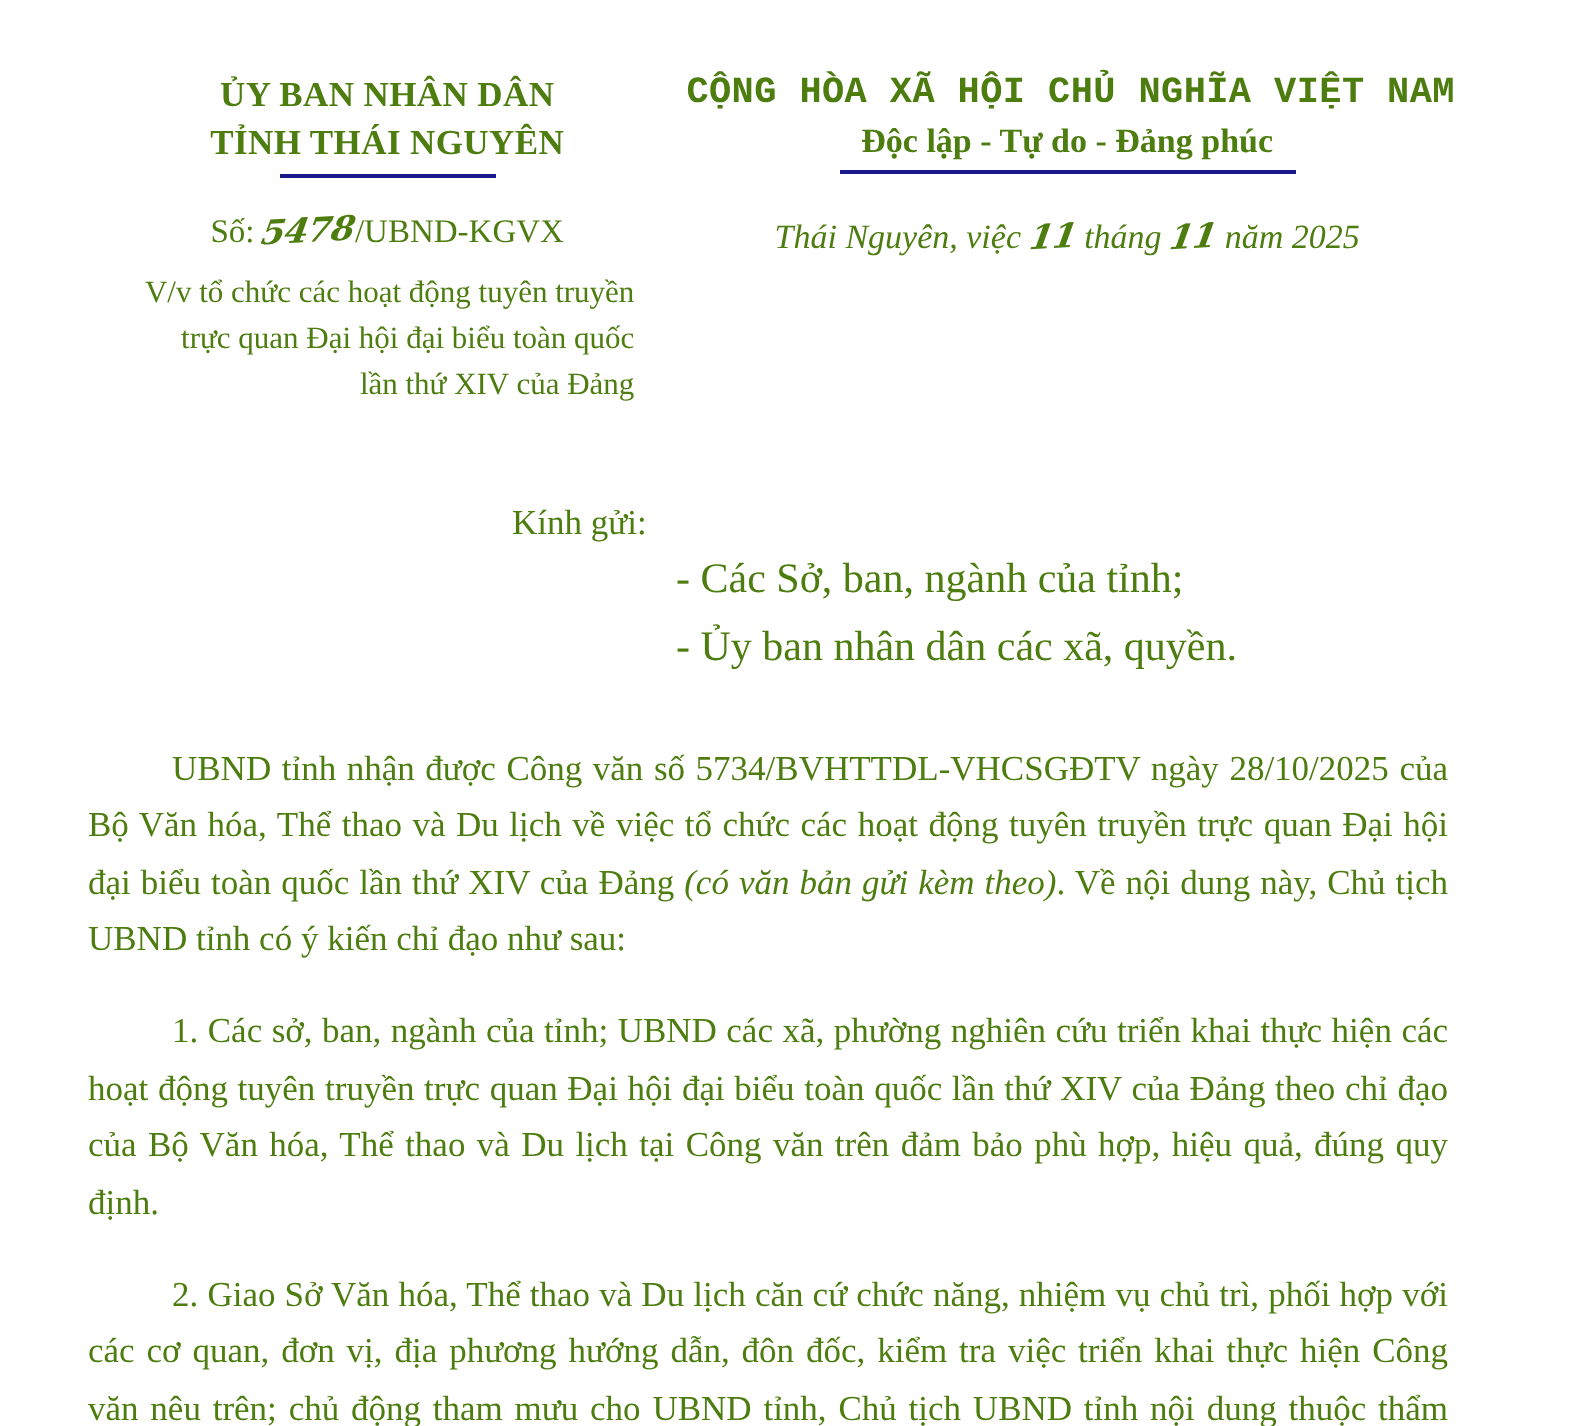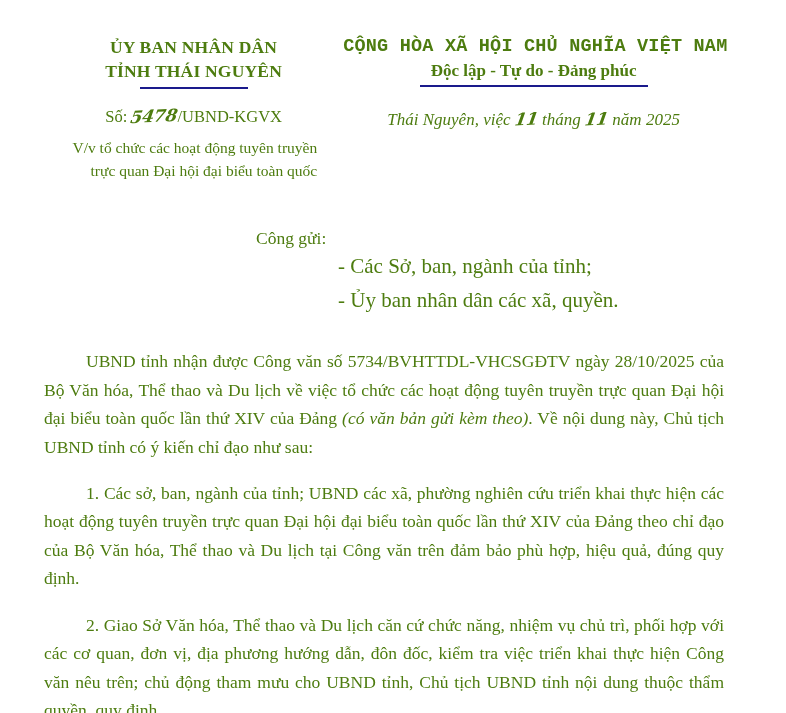--- a/index.html
+++ b/index.html
@@ -127,35 +127,36 @@
         <div class="org-name">TỈNH THÁI NGUYÊN</div>
         <div class="rule rule-left"></div>
 
         <div class="number-line">
           <span>Số: </span><span class="hand">5478</span><span>/UBND-KGVX</span>
         </div>
 
         <div class="subject">
           <span>V/v tổ chức các hoạt động tuyên truyền</span><br>
           <span>trực quan Đại hội đại biểu toàn quốc</span><br>
+          <span>lần thứ XIV của Đảng</span>
         </div>
       </div>
 
       <div class="header-right">
         <div class="nation-name">CỘNG HÒA XÃ HỘI CHỦ NGHĨA VIỆT NAM</div>
         <div class="motto">Độc lập - Tự do - Đảng phúc</div>
         <div class="rule rule-right"></div>
 
         <div class="place-date">
           <span>Thái Nguyên, việc </span><span class="hand">11</span><span> tháng </span><span class="hand">11</span><span> năm 2025</span>
         </div>
       </div>
     </div>
 
-    <div class="recipient-label">Công gửi:</div>
+    <div class="recipient-label">Kính gửi:</div>
     <div class="recipient-list">
       <div>- Các Sở, ban, ngành của tỉnh;</div>
       <div>- Ủy ban nhân dân các xã, quyền.</div>
     </div>
 
     <p class="para first"><span>UBND tỉnh nhận được Công văn số 5734/BVHTTDL-VHCSGĐTV ngày 28/10/2025 của Bộ Văn hóa, Thể thao và Du lịch về việc tổ chức các hoạt động tuyên truyền trực quan Đại hội đại biểu toàn quốc lần thứ XIV của Đảng </span><span class="it">(có văn bản gửi kèm theo)</span><span>. Về nội dung này, Chủ tịch UBND tỉnh có ý kiến chỉ đạo như sau:</span></p>
 
     <p class="para">1. Các sở, ban, ngành của tỉnh; UBND các xã, phường nghiên cứu triển khai thực hiện các hoạt động tuyên truyền trực quan Đại hội đại biểu toàn quốc lần thứ XIV của Đảng theo chỉ đạo của Bộ Văn hóa, Thể thao và Du lịch tại Công văn trên đảm bảo phù hợp, hiệu quả, đúng quy định.</p>
 
     <p class="para">2. Giao Sở Văn hóa, Thể thao và Du lịch căn cứ chức năng, nhiệm vụ chủ trì, phối hợp với các cơ quan, đơn vị, địa phương hướng dẫn, đôn đốc, kiểm tra việc triển khai thực hiện Công văn nêu trên; chủ động tham mưu cho UBND tỉnh, Chủ tịch UBND tỉnh nội dung thuộc thẩm quyền, quy định.</p>

